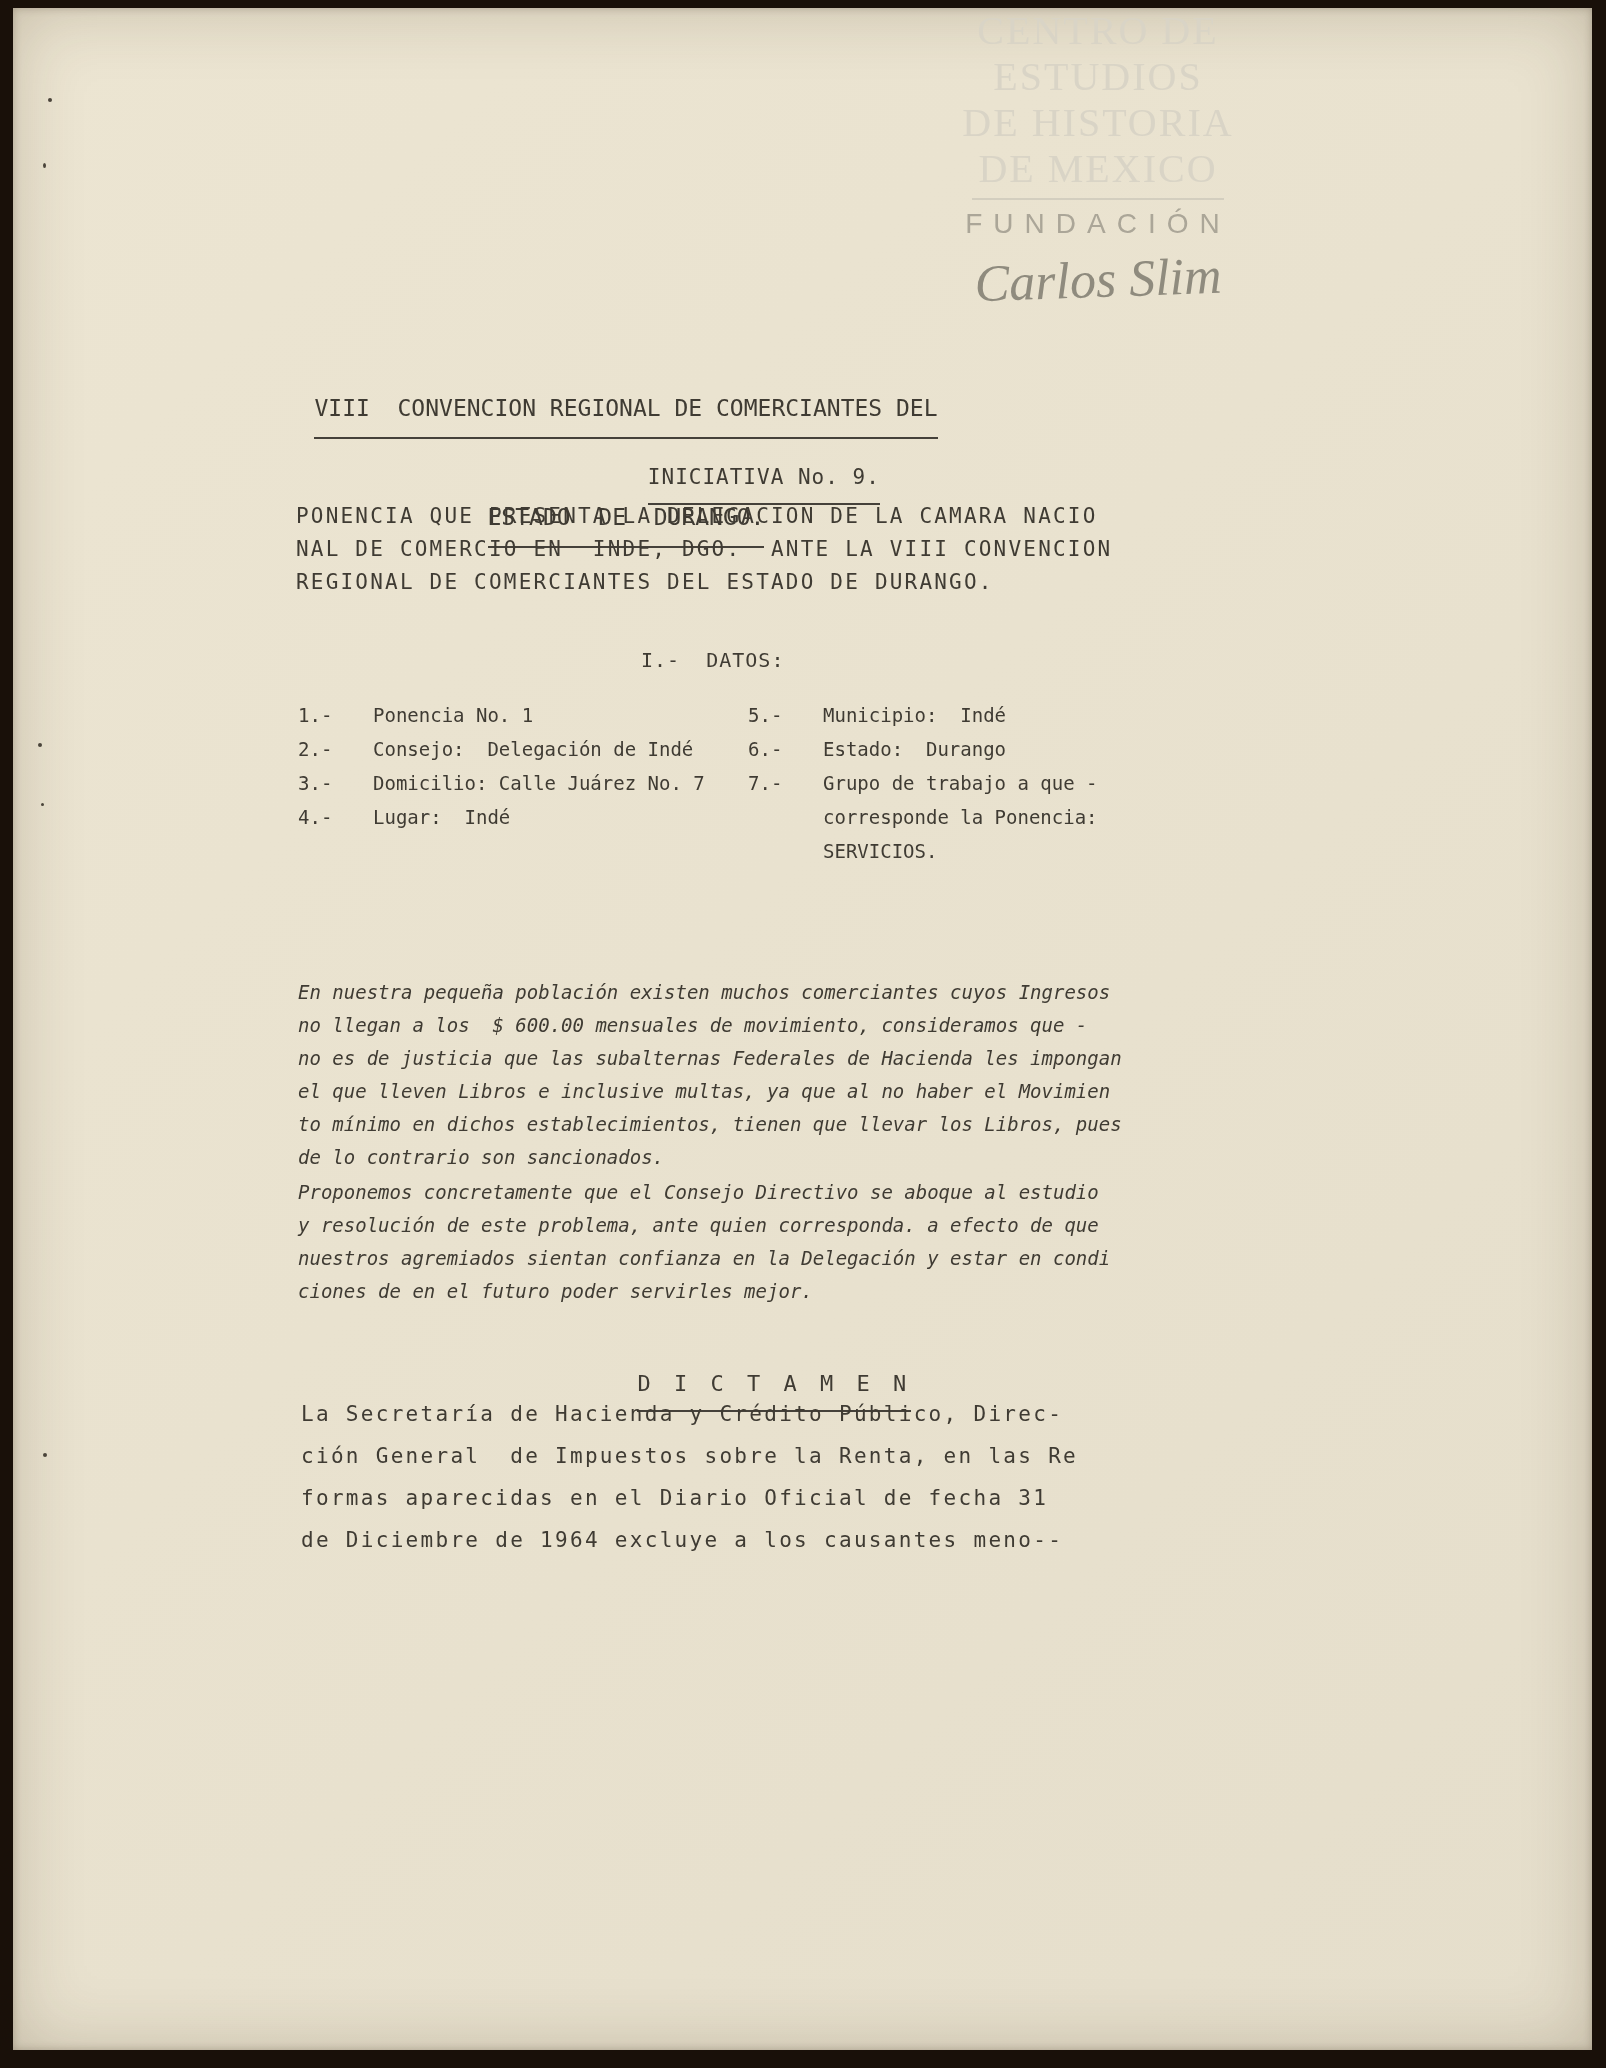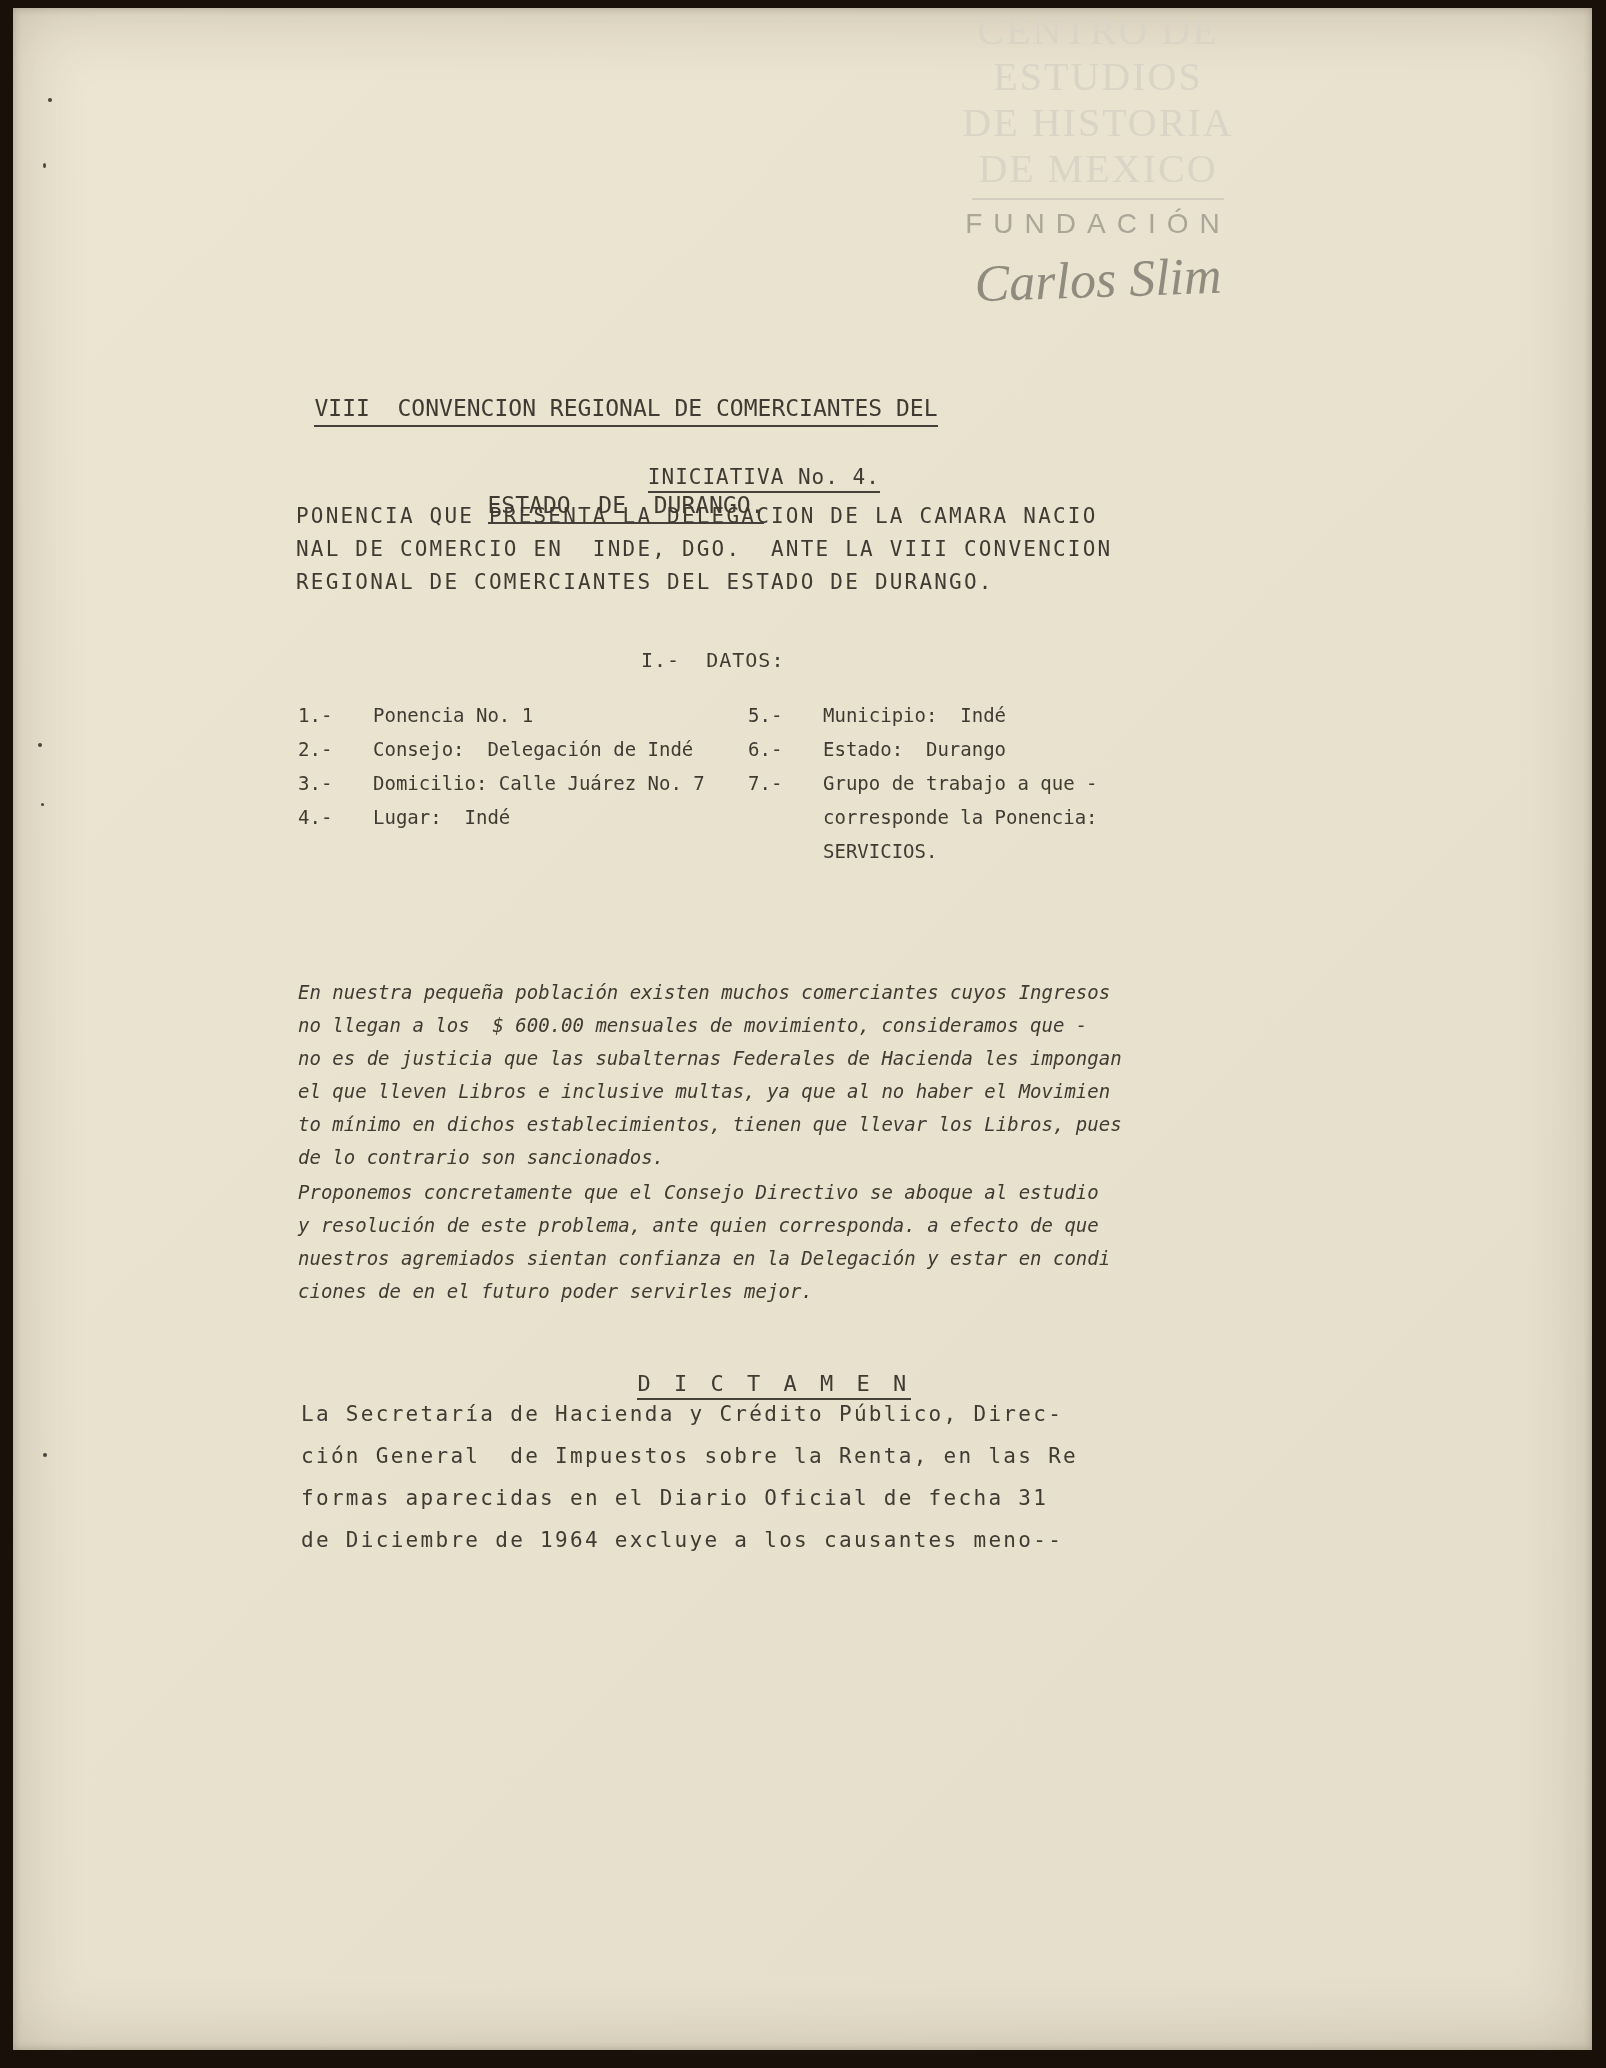--- a/index.html
+++ b/index.html
@@ -58,21 +58,21 @@
     font-family: "Liberation Serif", "DejaVu Serif", serif;
     font-style: italic;
     font-size: 52px;
     color: #8f8b7e;
     transform: rotate(-2deg);
     white-space: nowrap;
   }
 
   
   .tw { position: absolute; white-space: pre-wrap; color: #3f3b33; }
-  .u  { border-bottom: 2px solid #45413a; padding-bottom: 2px; display: inline-block; }
+  .u  { border-bottom: 2px solid #45413a; padding-bottom: 14px; display: inline-block; }
 
   .doc-title {
     top: 325px; left: 283px; width: 660px;
     font-size: 23px; line-height: 30px;
     text-align: center;
   }
   .doc-title .line1 { margin-bottom: 3px; }
 
   .doc-subtitle {
     top: 433px; left: 553px;
@@ -130,21 +130,21 @@
       <div class="wm-foundation">FUNDACIÓN</div>
       <div class="wm-signature">Carlos Slim</div>
     </div>
 
     <div class="tw doc-title">
       <div class="line1"><span class="u">VIII  CONVENCION REGIONAL DE COMERCIANTES DEL</span></div>
       <div><span class="u">ESTADO  DE  DURANGO.</span></div>
     </div>
 
     <div class="tw doc-subtitle">
-      <span class="u">INICIATIVA No. 4.</span>
+      <span class="u">INICIATIVA No. 9.</span>
     </div>
 
     <div class="tw doc-intro">PONENCIA QUE PRESENTA LA DELEGACION DE LA CAMARA NACIO
 NAL DE COMERCIO EN  INDE, DGO.  ANTE LA VIII CONVENCION
 REGIONAL DE COMERCIANTES DEL ESTADO DE DURANGO.</div>
 
     <div class="tw datos-heading">I.-  DATOS:</div>
 
     <div class="datos-col datos-left">
       <div class="datos-row">

